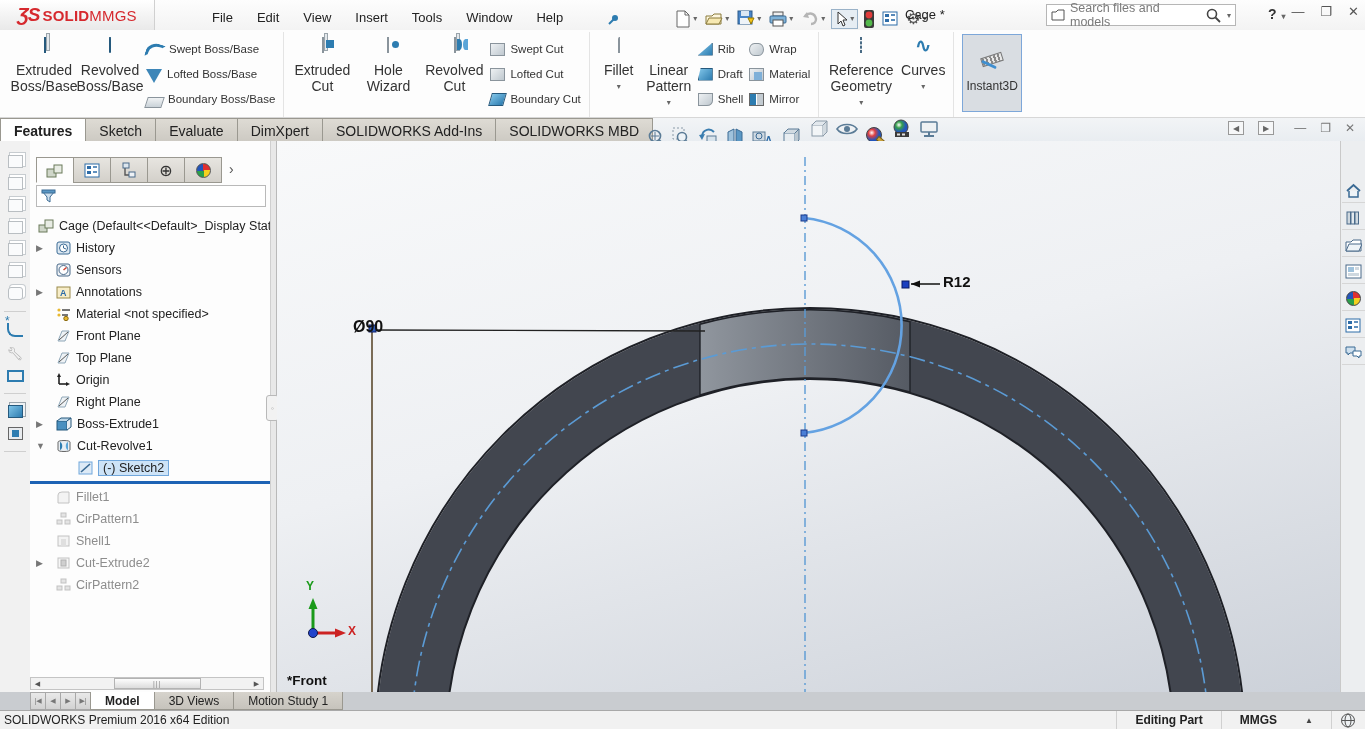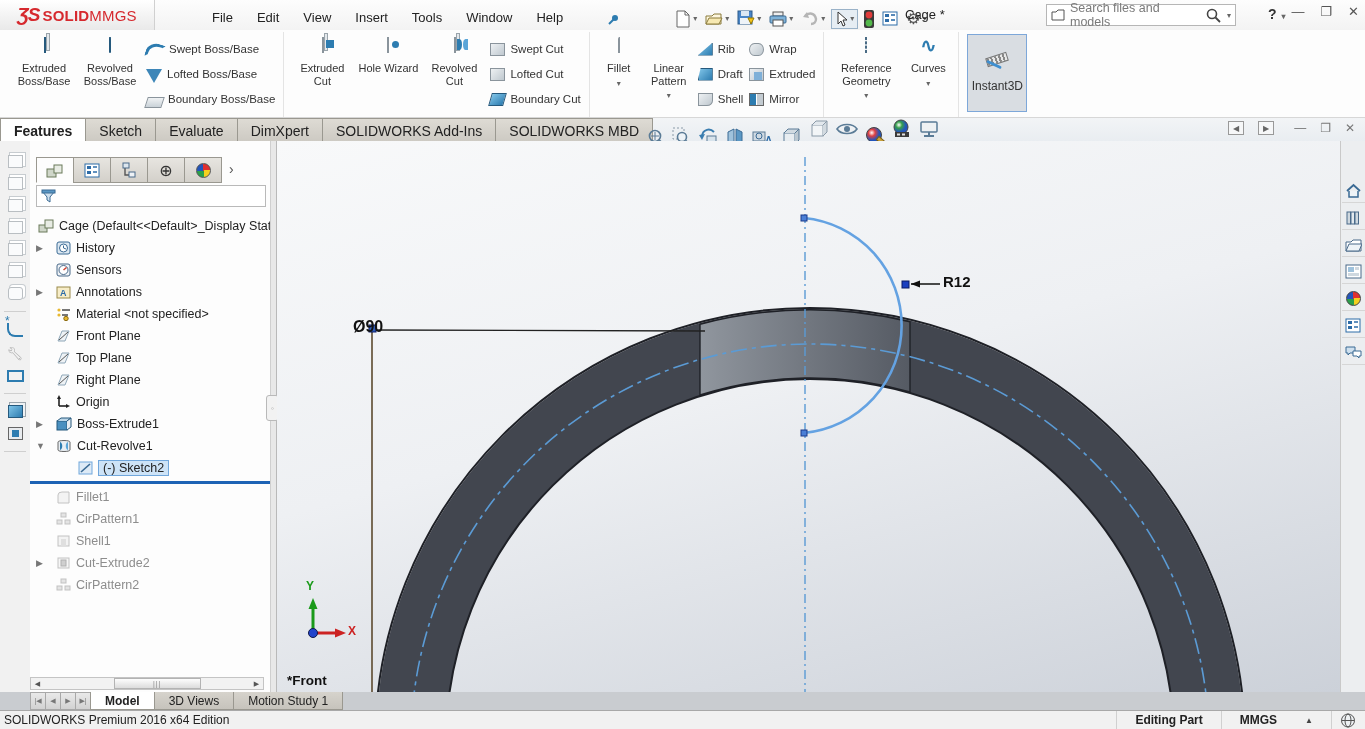--- a/index.html
+++ b/index.html
@@ -27,21 +27,21 @@
   .search-box .ph { color:#7a7a7a; font-size:12.5px; flex:1; }
   .help-area { position:absolute; left:1268px; top:6px; font-size:14px; color:#333; font-weight:bold; }
   .win-btns { position:absolute; right:6px; top:4px; display:flex; gap:16px; color:#555; font-size:13px; }
 
   
   .ribbon { position:absolute; left:0; top:30px; width:1365px; height:88px; background:#fdfdfd;
     border-bottom:1px solid #d7d7d7; display:flex; align-items:stretch; padding:2px 0 0 6px; }
   .rgroup { display:flex; align-items:flex-start; padding:2px 6px; border-right:1px solid #e4e4e4; gap:2px; }
   .bigbtn { width:64px; display:flex; flex-direction:column; align-items:center; text-align:center;
     padding-top:4px; gap:2px; cursor:default; }
-  .bigbtn .lbl { font-size:11px; line-height:1.15; color:#333; }
+  .bigbtn .lbl { font-size:14px; line-height:1.15; color:#333; }
   .bigbtn .under-dd { font-size:8px; color:#666; margin-top:2px; }
   .stackcol { display:flex; flex-direction:column; justify-content:space-between; padding:4px 2px; height:80px; }
   .smallbtn { display:flex; align-items:center; gap:5px; font-size:11.5px; color:#333; height:22px; }
   .instant3d { border:1px solid #7da7d9; background:#d9dde2; margin:2px 8px; width:60px; height:78px;
     display:flex; flex-direction:column; align-items:center; justify-content:center; gap:6px; }
   
   .ib { width:24px; height:22px; position:relative; }
   .cube3 { width:17px; height:15px; background:linear-gradient(135deg,#7fc4e8,#2d7cb0); border:1px solid #25597d;
     box-shadow:3px -3px 0 #e4e9ed, 3px -3px 0 1px #9aa4ab; margin:3px 0 0 1px; }
   .cube3.gray { background:linear-gradient(135deg,#eef1f3,#c3cbd1); border-color:#8a949c; }
@@ -359,21 +359,21 @@
       </div>
       <div class="stackcol">
         <div class="smallbtn">
           <span class="si c2" style="border-radius:40%/55%;"></span>
             <span>Wrap</span>
           </div>
         <div class="smallbtn">
           <span class="si c2" style="position:relative;">
               <span style="position:absolute;left:4px;top:3px;width:8px;height:8px;background:#7fb0d8;"></span>
             </span>
-            <span>Extruded</span>
+            <span>Material</span>
           </div>
         <div class="smallbtn">
           <span class="si" style="background:linear-gradient(90deg,#2d7cb0 45%,#fff 45%,#fff 55%,#c3cbd1 55%);border:1px solid #666;"></span>
             <span>Mirror</span>
           </div>
       </div>
     </div>
     <div class="rgroup">
       <div class="bigbtn" style="width:72px;">
         <span class="ib"><span class="refgeo"></span></span>
@@ -619,36 +619,36 @@
           <svg width="15" height="14">
               <path d="M2 12 L6 2 H13 L9 12 Z" fill="#eef2f5" stroke="#8fa7b8"></path>
               <line x1="3" y1="11" x2="12" y2="3" stroke="#555"></line>
             </svg>
           </span>
         <span>Top Plane</span>
       </div>
       <div class="trow ind1">
         <span class="ticon">
           <svg width="15" height="14">
-              <path d="M2 12 L6 2 H13 L9 12 Z" fill="#eef2f5" stroke="#8fa7b8"></path>
-              <line x1="3" y1="11" x2="12" y2="3" stroke="#555"></line>
-            </svg>
-          </span>
-        <span>Right Plane</span>
-      </div>
-      <div class="trow ind1">
-        <span class="ticon">
-          <svg width="15" height="14">
               <line x1="3" y1="2" x2="3" y2="11" stroke="#222" stroke-width="1.6"></line>
               <line x1="3" y1="11" x2="12" y2="11" stroke="#222" stroke-width="1.6"></line>
               <path d="M3 0 L1 4 H5 Z" fill="#222"></path>
               <path d="M14 11 L10 9 V13 Z" fill="#222"></path>
             </svg>
           </span>
         <span>Origin</span>
+      </div>
+      <div class="trow ind1">
+        <span class="ticon">
+          <svg width="15" height="14">
+              <path d="M2 12 L6 2 H13 L9 12 Z" fill="#eef2f5" stroke="#8fa7b8"></path>
+              <line x1="3" y1="11" x2="12" y2="3" stroke="#555"></line>
+            </svg>
+          </span>
+        <span>Right Plane</span>
       </div>
       <div class="trow ind1">
         <span class="arrow">▶</span>
         <span class="ticon">
           <svg width="16" height="14">
               <rect x="1" y="4" width="10" height="9" fill="#4a90c0" stroke="#25597d"></rect>
               <path d="M1 4 L5 1 L15 1 L11 4" fill="#bcd6e8" stroke="#25597d"></path>
               <path d="M11 4 L15 1 L15 10 L11 13" fill="#e8eef3" stroke="#25597d"></path>
             </svg>
           </span>

